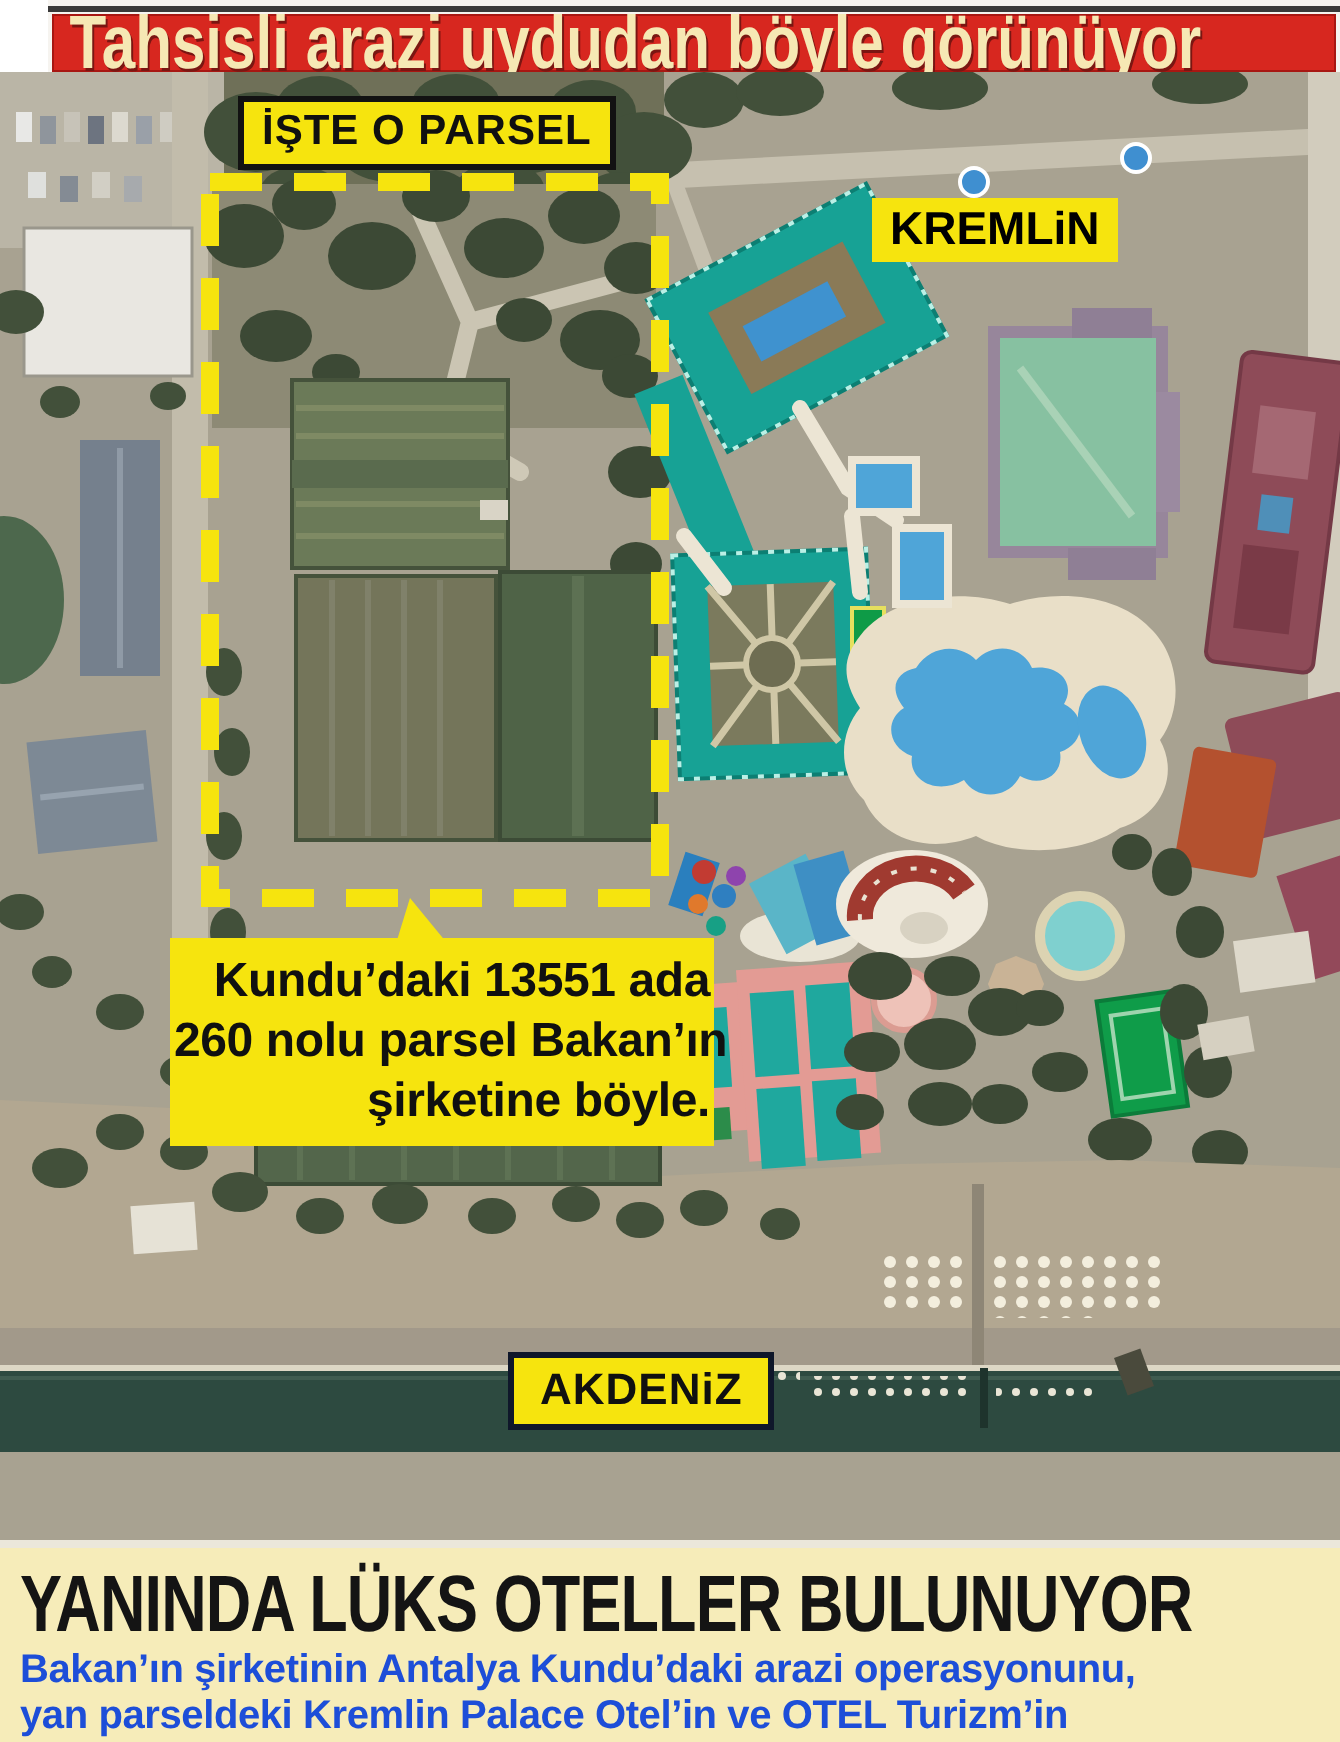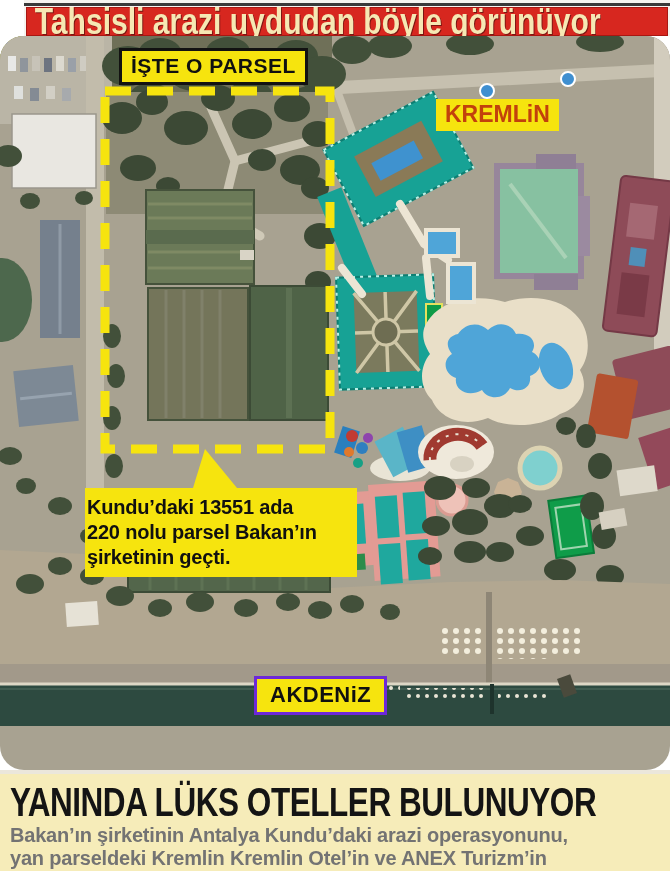--- a/index.html
+++ b/index.html
@@ -6,38 +6,38 @@
   body{width:670px;height:871px;overflow:hidden;font-family:"Liberation Sans",sans-serif;position:relative;}
   
   #banner{position:relative;height:36px;background:#f6f4f0;margin-left:24px;}
   #banner .rule{position:absolute;top:3px;left:0;right:0;height:3px;background:#3a3a3a;}
   #banner .red{position:absolute;top:7px;left:2px;right:2px;bottom:0;background:#d7271f;
                box-shadow:inset 0 0 0 1px #a81712;display:flex;align-items:center;overflow:hidden;}
   #banner .red span{display:inline-block;font-weight:bold;font-size:31px;color:#f6e8b4;
                white-space:nowrap;padding-left:9px;transform:scale(.97,1.22);transform-origin:left center;
                text-shadow:1px 1px 0 #7a1612;}
   
-  #map{position:relative;height:734px;overflow:hidden;background:#a8a291;border-radius:24px;}
+  #map{position:relative;height:734px;overflow:hidden;background:#a8a291;}
   #map svg{position:absolute;inset:0;display:block;}
   .maplabel{position:absolute;background:#f6e40e;color:#101010;font-weight:bold;z-index:5;}
   #parcel-label{left:119px;top:12px;border:3px solid #121212;font-size:21px;padding:3px 9px 4px;letter-spacing:.5px;white-space:nowrap;}
   #hotel-label{left:436px;top:63px;background:none;display:flex;flex-direction:column;align-items:flex-end;}
-  #hotel-label .row{background:#f6e40e;font-size:23px;font-weight:bold;color:#c2410c;padding:2px 9px 3px;white-space:nowrap;}
-  #callout{left:85px;top:452px;width:272px;text-align:left;font-size:20px;line-height:1.24;
+  #hotel-label .row{background:#f6e40e;font-size:23px;font-weight:bold;color:#000000;padding:2px 9px 3px;white-space:nowrap;}
+  #callout{left:85px;top:433px;width:272px;text-align:right;font-size:24px;line-height:1.24;
            padding:7px 2px 8px;letter-spacing:-.2px;box-sizing:border-box;}
   #callout span{display:block;white-space:nowrap;}
-  #sea-label{left:254px;top:640px;border:3px solid #6d28d9;font-size:22px;padding:3px 13px 4px;letter-spacing:.5px;white-space:nowrap;}
+  #sea-label{left:254px;top:640px;border:3px solid #0f172a;font-size:22px;padding:3px 13px 4px;letter-spacing:.5px;white-space:nowrap;}
   #partial-sign{left:612px;top:336px;width:58px;height:58px;border:6px solid #f6e40e;border-right:none;
            background:#1c4fa3;color:#fff;font-size:24px;display:flex;align-items:center;padding-left:18px;box-sizing:border-box;}
   
   #gap{height:4px;background:#ebe7db;}
   #footer{height:106px;background:#f6ecb9;box-sizing:border-box;padding:6px 10px 0;}
   #footer h1{margin:0 0 4px;font-size:35px;color:#141414;white-space:nowrap;
              transform:scale(.9,1.14);transform-origin:left top;letter-spacing:-.5px;}
-  #footer .body div{font-size:20px;font-weight:bold;color:#737373;line-height:23px;white-space:nowrap;letter-spacing:-.2px;}
+  #footer .body div{font-size:20px;font-weight:bold;color:#1d4ed8;line-height:23px;white-space:nowrap;letter-spacing:-.2px;}
 </style>
 </head>
 <body>
 
 <header id="banner">
   <div class="rule"></div>
   <div class="red">
     <span>Tahsisli arazi uydudan böyle görünüyor</span>
   </div>
 </header>
@@ -354,28 +354,28 @@
     <polygon points="205,413 193,452 237,452" fill="#f6e40e"></polygon>
   </g>
 </svg>
 
   <div class="maplabel" id="parcel-label">İŞTE O PARSEL</div>
   <div id="hotel-label" class="maplabel">
     <div class="row">KREMLiN</div>
   </div>
   <div class="maplabel" id="callout">
     <span>Kundu’daki 13551 ada</span>
-    <span>220 nolu parsel Bakan’ın</span>
-    <span>şirketinin geçti.</span>
+    <span>260 nolu parsel Bakan’ın</span>
+    <span>şirketine böyle.</span>
   </div>
   <div class="maplabel" id="sea-label">AKDENiZ</div>
   <div id="partial-sign">i</div>
 </div>
 
 <div id="gap"></div>
 
 <footer id="footer">
   <h1>YANINDA LÜKS OTELLER BULUNUYOR</h1>
   <div class="body">
     <div>Bakan’ın şirketinin Antalya Kundu’daki arazi operasyonunu,</div>
-    <div>yan parseldeki Kremlin Kremlin Otel’in ve ANEX Turizm’in</div>
+    <div>yan parseldeki Kremlin Palace Otel’in ve OTEL Turizm’in</div>
   </div>
 </footer>
 
 </body></html>

